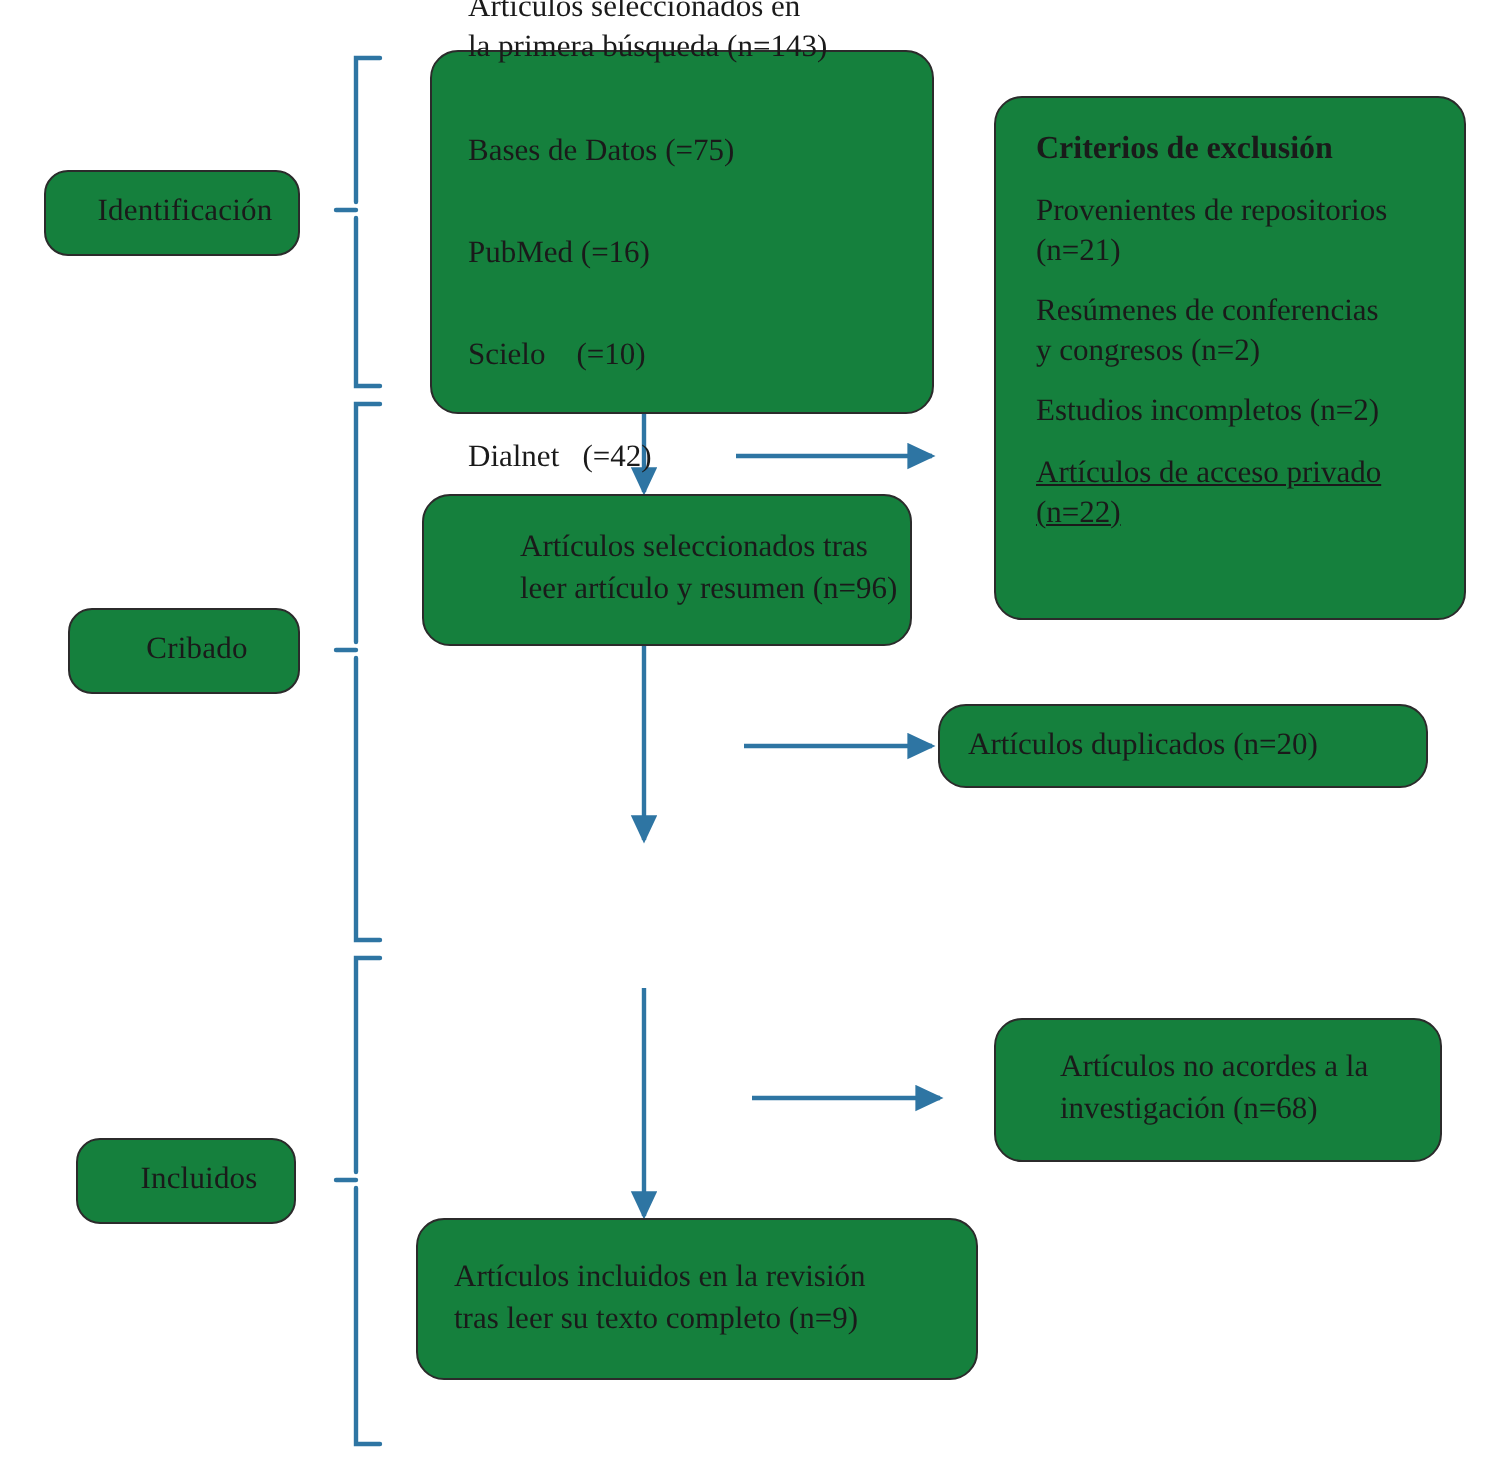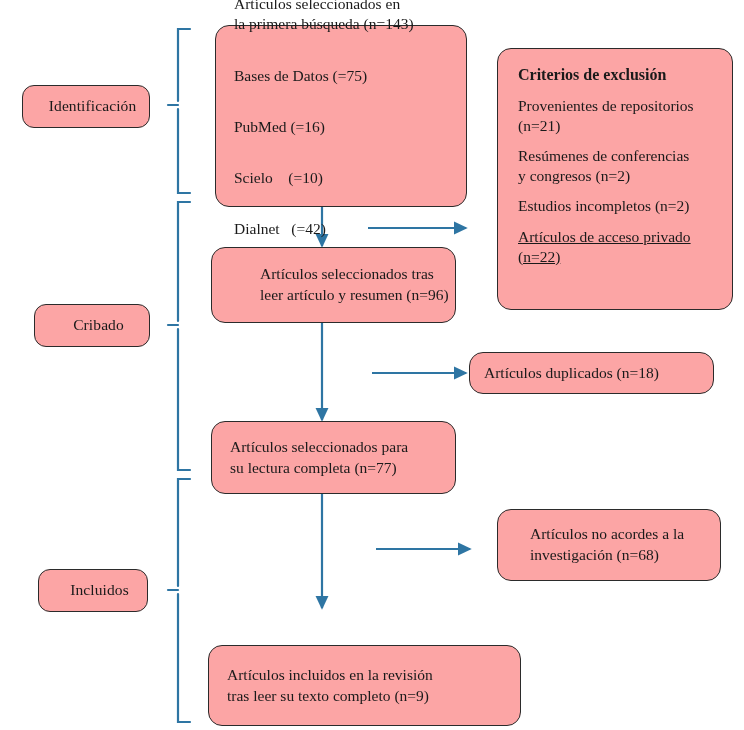--- a/index.html
+++ b/index.html
@@ -14,21 +14,21 @@
     background: #ffffff;
     font-family: "Liberation Serif", "DejaVu Serif", serif;
     color: #1a1a1a;
     overflow: hidden;
   }
   .box {
     position: absolute;
     box-sizing: border-box;
     border: 1.6px solid #2b2b2b;
     border-radius: 14px;
-    background: #fca5a5;
+    background: #15803d;
     display: flex;
     flex-direction: column;
     justify-content: center;
   }
   .stage-box {
     border-radius: 12px;
     align-items: center;
     justify-content: center;
   }
   .stage-label {
@@ -146,31 +146,27 @@
     <div class="crit-item">Artículos de acceso privado
 (n=22)</div>
   </div>
 
   <div class="box box-pad" style="left:211px; top:247px; width:245px; height:76px;padding-left:48px;">
     <div class="line">Artículos seleccionados tras</div>
     <div class="line">leer artículo y resumen (n=96)</div>
   </div>
 
   <div class="box" style="left:469px; top:352px; width:245px; height:42px; padding:0 14px; justify-content:center;">
-    <div class="line">Artículos duplicados (n=18)</div>
+    <div class="line">Artículos duplicados (n=20)</div>
   </div>
 
-  <div class="box box-pad" style="left:211px; top:421px; width:245px; height:73px;">
-    <div class="line">Artículos seleccionados para</div>
-    <div class="line">su lectura completa (n=77)</div>
-  </div>
 
   <div class="box box-pad" style="left:497px; top:509px; width:224px; height:72px;padding-left:32px;">
     <div class="line">Artículos no acordes a la</div>
     <div class="line">investigación (n=68)</div>
   </div>
 
-  <div class="box box-pad" style="left:208px; top:609px; width:313px; height:81px;margin-top:36px;">
+  <div class="box box-pad" style="left:208px; top:609px; width:281px; height:81px;">
     <div class="line">Artículos incluidos en la revisión</div>
     <div class="line">tras leer su texto completo (n=9)</div>
   </div>
 
 </div>
 
 </body></html>

